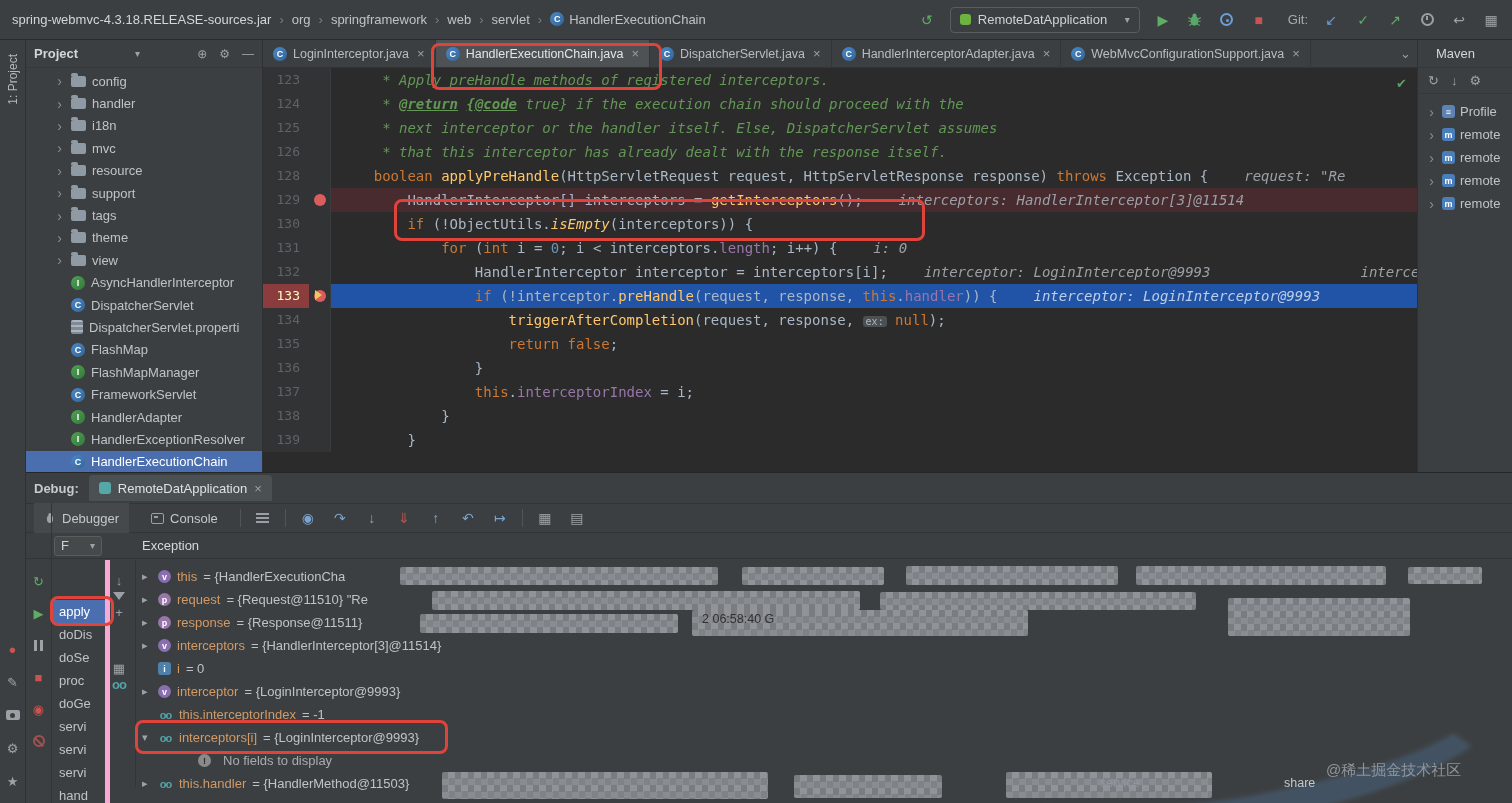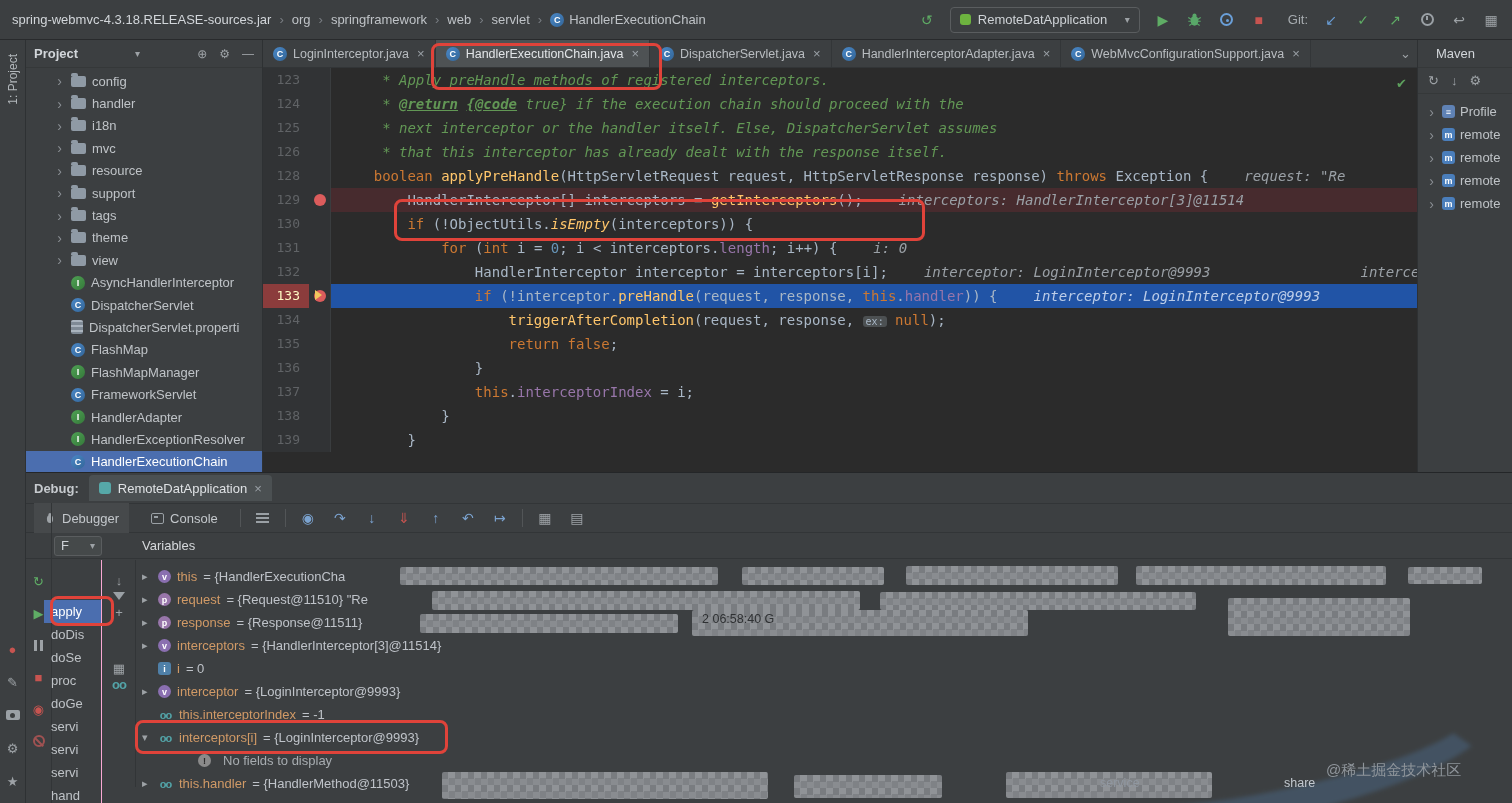--- a/index.html
+++ b/index.html
@@ -4,21 +4,21 @@
 <style>
   * { margin:0; padding:0; box-sizing:border-box; }
   html,body { width:1512px; height:803px; overflow:hidden; background:#2b2b2b;
     font-family:"Liberation Sans",sans-serif; font-size:13px; color:#bbbbbb; }
   .app { position:relative; width:1512px; height:803px; }
 
   
   .titlebar { position:absolute; left:0; top:0; width:100%; height:40px; background:#3c3f41;
     border-bottom:1px solid #282a2c; display:flex; align-items:center; padding:0 12px; z-index:5; }
   .crumbs { display:flex; align-items:center; gap:8px; white-space:nowrap; }
-  .crumb { color:#bfc3c7; display:inline-flex; align-items:flex-end; gap:5px; cursor:default; }
+  .crumb { color:#bfc3c7; display:inline-flex; align-items:flex-start; gap:5px; cursor:default; }
   .crumb-root { color:#d2d6da; }
   .crumb-sep { color:#787d82; font-size:13px; }
   .tb-right { margin-left:auto; display:flex; align-items:center; gap:14px; }
   .tbi { display:inline-flex; align-items:center; justify-content:center; width:18px; height:18px;
     font-size:14px; color:#9da2a6; cursor:pointer; }
   .tbi.green { color:#5fad65; } .tbi.red { color:#c75450; } .tbi.blue { color:#6a9fd8; }
   .runbox { display:flex; align-items:center; gap:7px; border:1px solid #5a5d5f; border-radius:4px;
     background:#3c3f41; height:26px; padding:0 9px; min-width:190px; cursor:pointer; }
   .cfgdot { width:11px; height:11px; border-radius:3px; background:#6db33f; }
   .runlabel { color:#cfd3d7; }
@@ -134,21 +134,21 @@
   .dico { display:inline-flex; align-items:center; justify-content:center; width:20px; height:20px;
     font-size:14px; color:#9da2a6; cursor:pointer; }
   .dico.blue { color:#7ba3d0; } .dico.red { color:#c75450; }
   .dbg-paneheader { height:26px; display:flex; align-items:center; border-bottom:1px solid #323537; }
   .fcombo { margin-left:28px; width:48px; height:20px; border:1px solid #5a5d5f; border-radius:3px;
     background:#45494a; display:flex; align-items:center; padding:0 6px; gap:4px; color:#cfd3d7; cursor:pointer; }
   .vars-title { margin-left:40px; color:#d6d9dc; cursor:pointer; }
   .dbg-body { position:absolute; left:0; top:87px; right:0; bottom:0; }
   .dbg-vtool { position:absolute; left:0; top:-57px; bottom:0; width:26px; border-right:1px solid #323537;
     display:flex; flex-direction:column; align-items:center; gap:16px; padding-top:70px; }
-  .frames { position:absolute; left:18px; top:0; bottom:0; width:58px; border-right:1px solid #f9a8d4;
+  .frames { position:absolute; left:26px; top:0; bottom:0; width:58px; border-right:5px solid #f9a8d4;
     padding-top:40px; overflow:hidden; }
   .frame-row { height:23px; line-height:23px; padding-left:7px; color:#bfc3c7; white-space:nowrap;
     overflow:hidden; cursor:pointer; }
   .frame-row.selected { background:#4b6eaf; color:#fff; }
   .vars-vtool { position:absolute; left:84px; top:0; bottom:16px; width:26px; border-right:1px solid #323537;
     display:fl
 ex; flex-direction:column; align-items:center; gap:13px; padding-top:12px; }
   .vars-vtool .gap { margin-top:40px; }
   .vars { position:absolute; left:110px; top:0; right:0; bottom:0; padding-top:5px; overflow:hidden; }
   .var-row { display:flex; align-items:center; height:23px; white-space:nowrap; padding-left:6px; cursor:pointer; }
@@ -551,21 +551,21 @@
       <span class="dico blue">↦</span>
       <span class="vsep"></span>
       <span class="dico">▦</span>
       <span class="dico">▤</span>
     </div>
     <div class="dbg-paneheader">
       <div class="fcombo">
         <span>F</span>
         <span class="chev">▾</span>
       </div>
-      <span class="vars-title">Variables</span>
+      <span class="vars-title">Exception</span>
     </div>
     <div class="dbg-body">
       <div class="dbg-vtool">
         <span class="si green">↻</span>
         <span class="si green">▶</span>
         <span class="si">
             <span class="ic-pause"></span>
           </span>
         <span class="si red">■</span>
         <span class="si red">◉</span>

